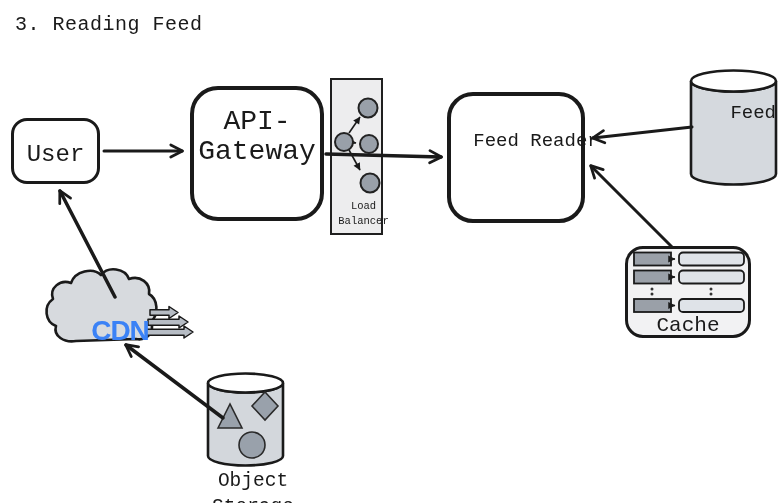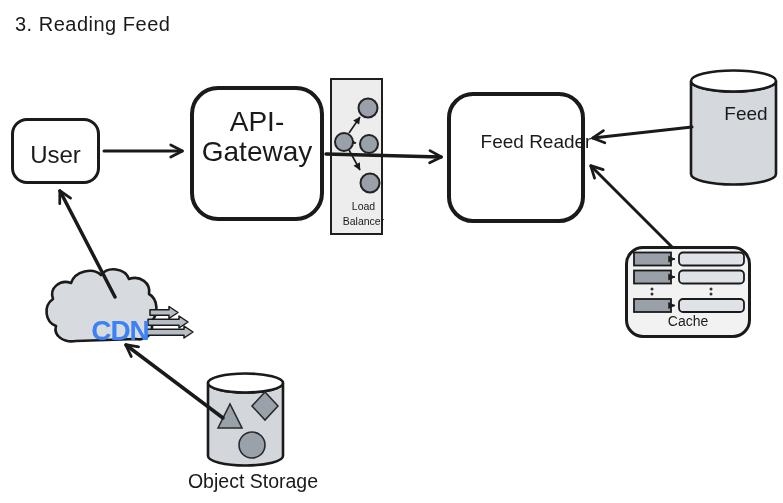--- a/index.html
+++ b/index.html
@@ -1,37 +1,37 @@
 <!DOCTYPE html>
 <html><head>
 <meta charset="utf-8">
 <style>
   html,body{margin:0;padding:0;background:#ffffff;}
   .canvas{
     position:relative;width:783px;height:503px;background:#ffffff;overflow:hidden;
     font-family:"DejaVu Sans",sans-serif;color:#1a1a1a;
   }
   .abs{position:absolute;}
-  .hand{font-family:Liberation Sans, sans-serif;color:#1a1a1a;}
+  .hand{font-family:Liberation Mono, monospace;color:#1a1a1a;}
   .title{left:15px;top:13px;font-size:20px;letter-spacing:.5px;}
   
   .box{position:absolute;background:#fff;border:3px solid #1a1a1a;border-radius:14px;box-sizing:border-box;}
   .box.user{left:11px;top:118px;width:89px;height:66px;border-radius:16px;}
   .box.api{left:190px;top:86px;width:134px;height:135px;border-radius:28px;border-width:4px;}
   .box.reader{left:447px;top:92px;width:138px;height:131px;border-radius:26px;border-width:4px;}
   .lbrect{position:absolute;left:330px;top:78px;width:53px;height:157px;background:#ededee;border:2px solid #1f1f1f;box-sizing:border-box;}
   .cachebox{position:absolute;left:625px;top:246px;width:126px;height:92px;background:#f2f2f3;border:3px solid #1a1a1a;border-radius:18px;box-sizing:border-box;}
   
   .label{position:absolute;text-align:center;line-height:1.35;}
   .lab-user{left:11px;top:139px;width:89px;font-size:24px;}
   .lab-api{left:190px;top:107px;width:134px;font-size:28px;line-height:30px;}
   .lab-reader{left:467px;top:128px;width:138px;font-size:19px;line-height:27px;}
   .lab-lb{left:330px;top:199px;width:67px;font-size:10.5px;line-height:14.5px;}
-  .lab-db{left:716px;top:100px;width:60px;font-size:19px;line-height:27px;text-align:center;}
-  .lab-cache{left:625px;top:312px;width:126px;font-size:14px;}
+  .lab-db{left:716px;top:100px;width:60px;font-size:19px;line-height:27px;text-align:right;}
+  .lab-cache{left:625px;top:312px;width:126px;font-size:21px;}
   .lab-cdn{left:86px;top:312px;width:68px;font-size:28px;font-weight:700;
            font-family:"Liberation Sans",sans-serif;letter-spacing:-1px;color:#3b82f6;}
   .lab-objstore{left:170px;top:468px;width:150px;font-size:19.5px;margin-left:8px;}
   svg.overlay{position:absolute;left:0;top:0;pointer-events:none;}
 </style>
 </head>
 <body>
 
 <div class="canvas">
 

